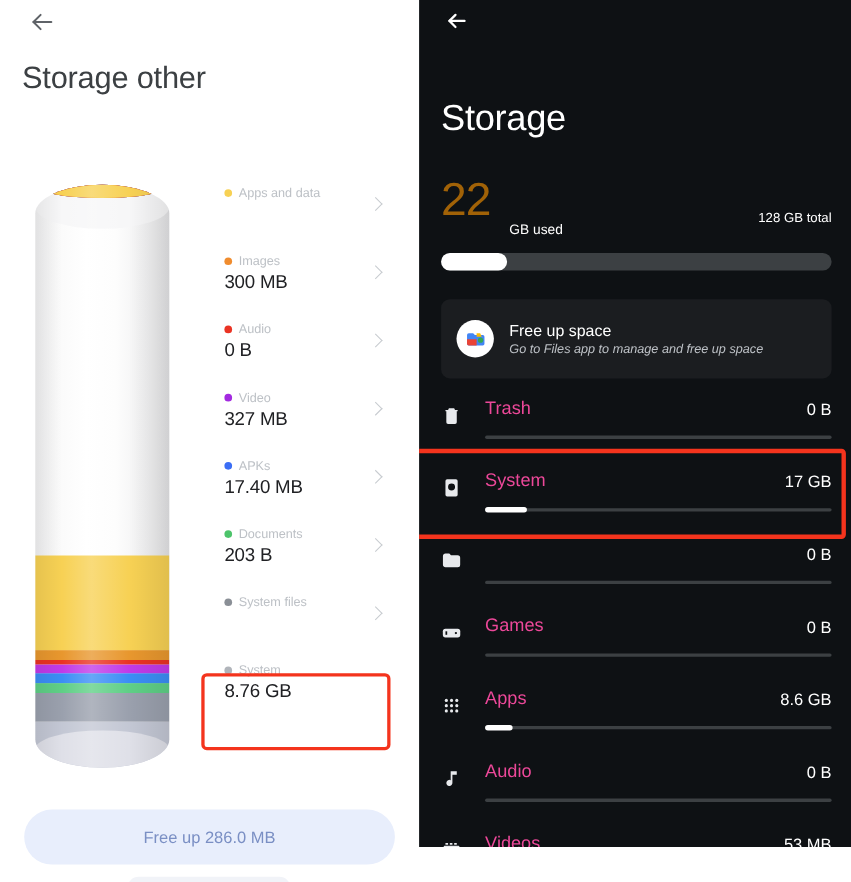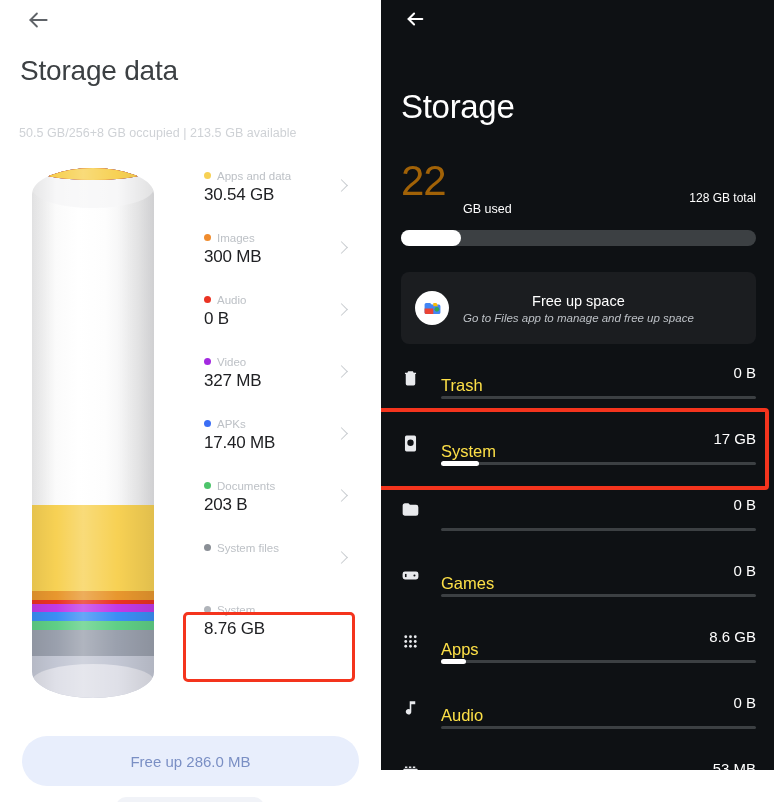--- a/index.html
+++ b/index.html
@@ -146,35 +146,35 @@
     width: 355px; height: 72px;
     background: #1b1d20; border-radius: 8px;
     display: flex; align-items: center; padding: 0 14px;
   }
   .r-card-ic {
     width: 34px; height: 34px; border-radius: 50%;
     background: #ffffff; flex: none;
     display: flex; align-items: center; justify-content: center;
     margin-right: 14px;
   }
-  .r-card-txt { display: flex; flex-direction: column; gap: 3px; text-align: center; }
+  .r-card-txt { display: flex; flex-direction: column; gap: 3px; }
   .r-card-title { font-size: 14.5px; color: #ffffff; }
   .r-card-sub { font-size: 11.5px; color: #bdc1c6; font-style: italic; }
 
   .r-list { position: absolute; left: 0; top: 352px; width: 393px; }
   .r-item { position: relative; height: 66px; }
   .r-item-ic {
     position: absolute; left: 18px; top: 14px;
     width: 22px; height: 22px;
     display: flex; align-items: center; justify-content: center;
   }
   .r-item-ic svg { width: 19px; height: 19px; fill: #e8eaed; }
   .r-item-label {
-    position: absolute; left: 60px; top: 24px;
-    font-size: 16.5px; color: #fde047;
+    position: absolute; left: 60px; top: 10px;
+    font-size: 16.5px; color: #ec4899;
   }
   .r-item-value {
     position: absolute; right: 18px; top: 12px;
     font-size: 15px; color: #ffffff;
   }
   .r-item-track {
     position: absolute; left: 60px; right: 18px; top: 44px;
     height: 3px; border-radius: 2px; background: #3c4043;
   }
   .r-item-fill {
@@ -198,22 +198,21 @@
 
     <div class="left-back">
       <span>
         <svg viewBox="0 0 24 24" fill="none" stroke="#5f6368" stroke-width="1.7" stroke-linecap="round" stroke-linejoin="round">
           <line x1="20" y1="12" x2="5" y2="12"></line>
             <polyline points="11,18 5,12 11,6"></polyline>
         </svg>
       </span>
     </div>
 
-    <div class="left-title">Storage data</div>
-    <div class="left-subtitle">50.5 GB/256+8 GB occupied | 213.5 GB available</div>
+    <div class="left-title">Storage other</div>
 
     <div class="cyl-wrap">
       <div class="cyl">
         <div class="cyl-top-ellipse"></div>
         <div id="cyl-segments">
             <div class="seg" style="bottom: 0px; height: 42px; background: rgb(195, 199, 212); position: absolute;"></div>
             <div class="seg-cap" style="position: absolute; bottom: 30px; background: rgb(195, 199, 212);"></div>
             <div class="seg" style="bottom: 42px; height: 26px; background: rgb(154, 160, 173); position: absolute;"></div>
             <div class="seg-cap" style="position: absolute; bottom: 56px; background: rgb(154, 160, 173);"></div>
             <div class="seg" style="bottom: 68px; height: 9px; background: rgb(95, 207, 134); position: absolute;"></div>
@@ -233,21 +232,20 @@
         <div class="cyl-shade"></div>
       </div>
     </div>
 
     <div class="left-list" id="left-list">
         <div class="l-item">
           <div class="l-item-head">
             <span class="l-dot" style="background: rgb(247, 209, 84);"></span>
             <span class="l-label">Apps and data</span>
           </div>
-          <div class="l-value">30.54 GB</div>
           <span class="l-chev"></span>
         </div>
         <div class="l-item">
           <div class="l-item-head">
             <span class="l-dot" style="background: rgb(240, 140, 46);"></span>
             <span class="l-label">Images</span>
           </div>
           <div class="l-value">300 MB</div>
           <span class="l-chev"></span>
         </div>

